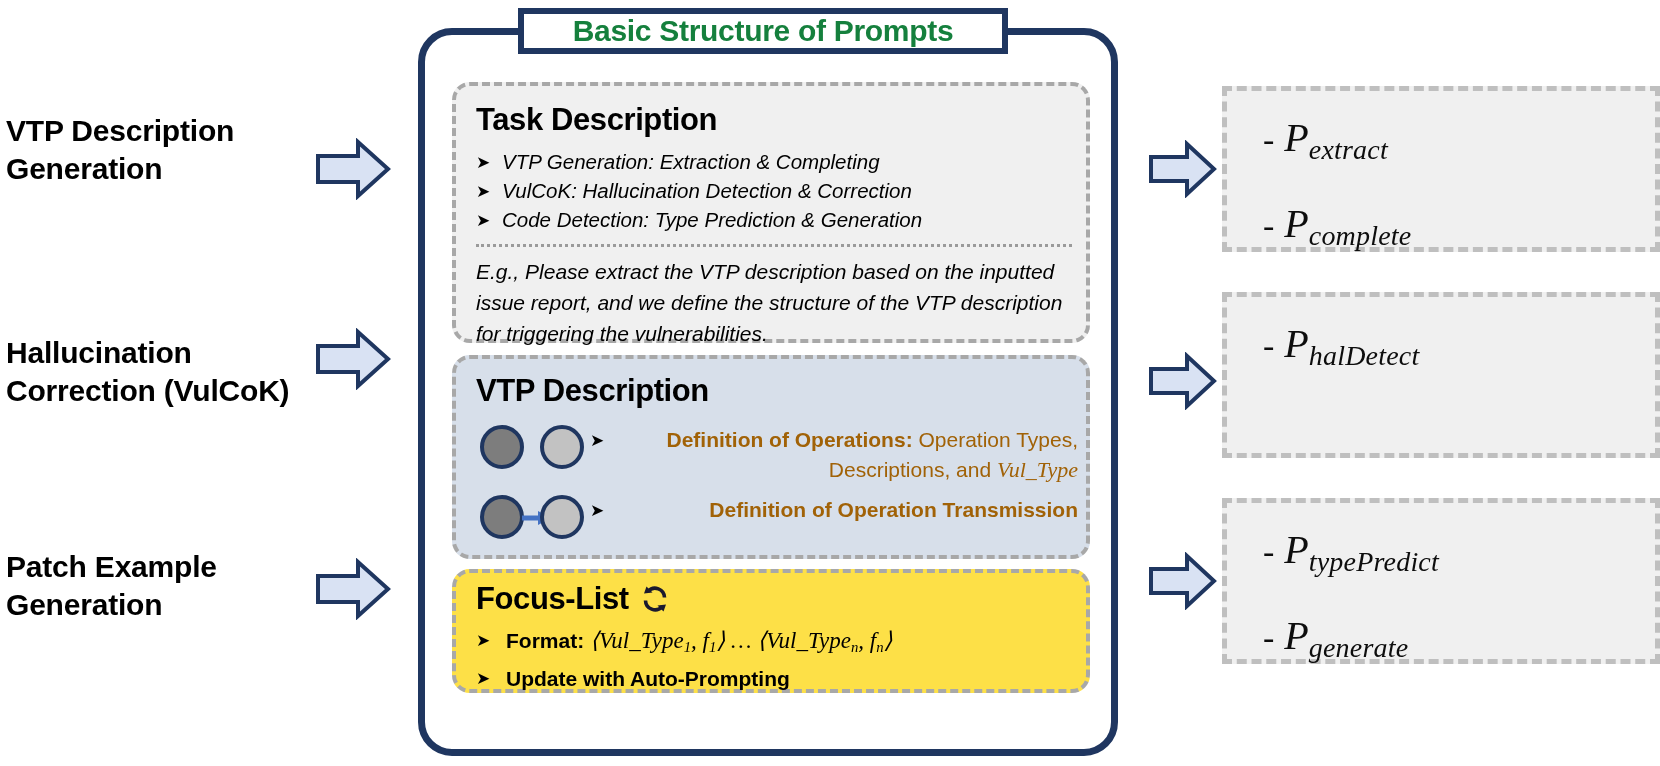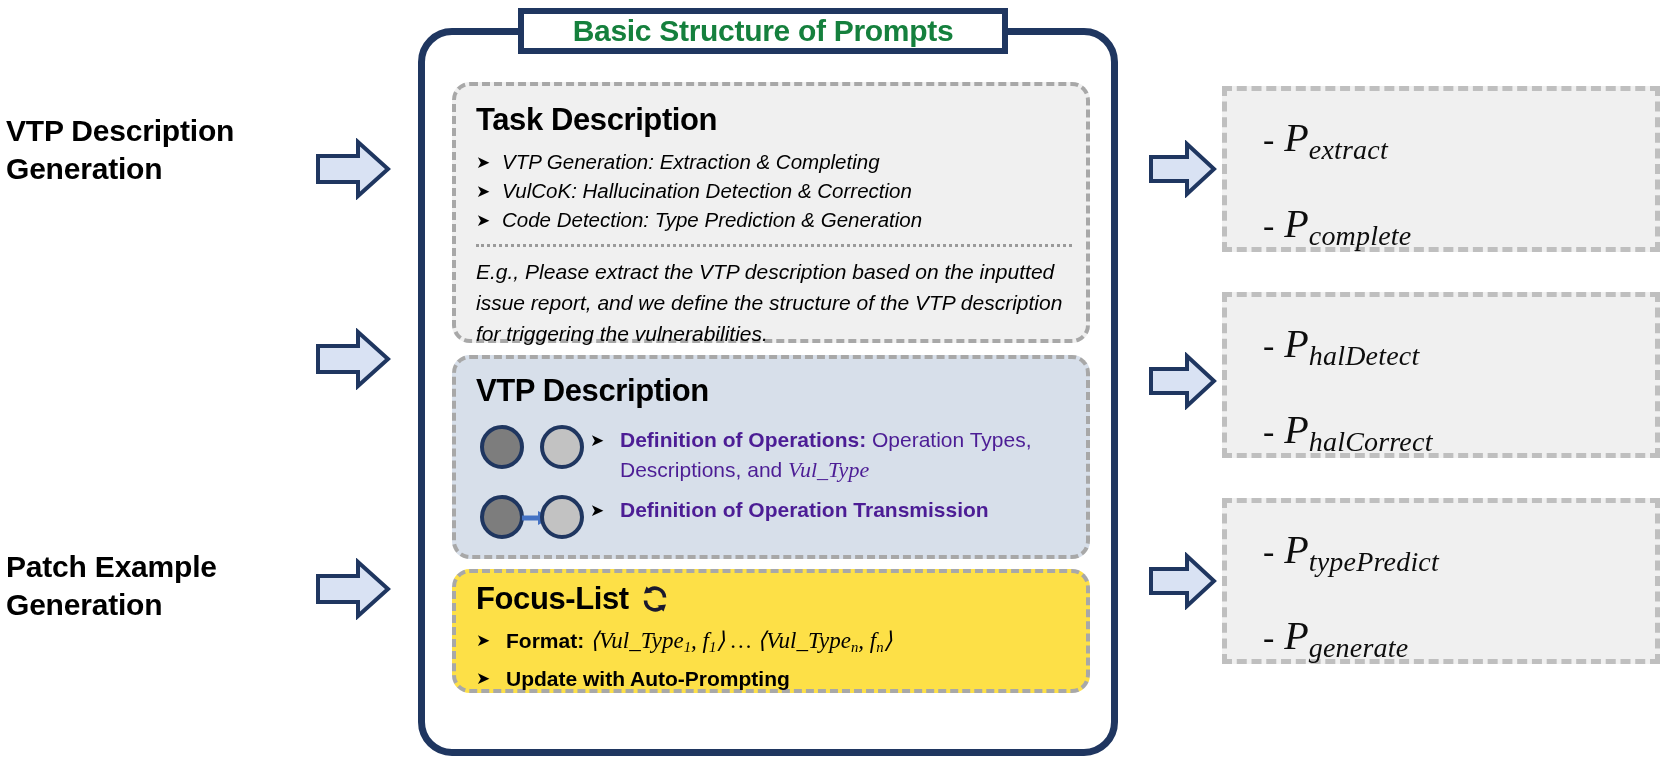--- a/index.html
+++ b/index.html
@@ -132,21 +132,21 @@
     border: 4px solid #1f3660;
   }
   .node-dark { left: 2px; background: #7d7d7d; }
   .node-light { left: 62px; background: #c2c2c2; }
   .node-link { position: absolute; left: 44px; top: 16px; }
   .vtp-bullet {
     width: 30px; flex: 0 0 30px;
     font-family: "DejaVu Sans", sans-serif;
     font-size: 17px; line-height: 30px; color: #000;
   }
-  .vtp-text { flex: 1; font-size: 21px; line-height: 30px; color: #4c1d95; }
+  .vtp-text { flex: 1; font-size: 21px; line-height: 30px; color: #a16207; text-align: right; }
   .t-bold { font-weight: bold; }
   .mathit {
     font-family: "Liberation Serif", serif;
     font-style: italic;
     font-size: 22px;
   }
 
   
   #panel-focus {
     left: 452px; top: 569px;
@@ -205,20 +205,22 @@
     letter-spacing: 0.2px;
   }
 </style>
 </head>
 <body>
 
 <div id="stage">
 
   <div class="stage-label" id="label-0">VTP Description
 Generation</div>
+  <div class="stage-label" id="label-1">Hallucination
+Correction (VulCoK)</div>
   <div class="stage-label" id="label-2">Patch Example
 Generation</div>
 
   <div class="block-arrow" id="arrow-in-0">
     <svg width="78" height="62" viewBox="0 0 78 62">
       <path d="M4 18 L44 18 L44 4 L74 31 L44 58 L44 44 L4 44 Z" fill="#d9e2f3" stroke="#1f3660" stroke-width="4" stroke-linejoin="miter"></path>
     </svg>
   </div>
   <div class="block-arrow" id="arrow-in-1">
     <svg width="78" height="62" viewBox="0 0 78 62">
@@ -352,24 +354,20 @@
       <span class="out-dash">-</span>
       <span class="out-P">P</span><span class="out-sub">complete</span>
     </div>
   </div>
 
   <div class="out-box" id="out-1">
     <div class="out-line">
       <span class="out-dash">-</span>
       <span class="out-P">P</span><span class="out-sub">halDetect</span>
     </div>
-    <div class="out-line">
-      <span class="out-dash">-</span>
-      <span class="out-P">P</span><span class="out-sub">halCorrect</span>
-    </div>
   </div>
 
   <div class="out-box" id="out-2">
     <div class="out-line">
       <span class="out-dash">-</span>
       <span class="out-P">P</span><span class="out-sub">typePredict</span>
     </div>
     <div class="out-line">
       <span class="out-dash">-</span>
       <span class="out-P">P</span><span class="out-sub">generate</span>

